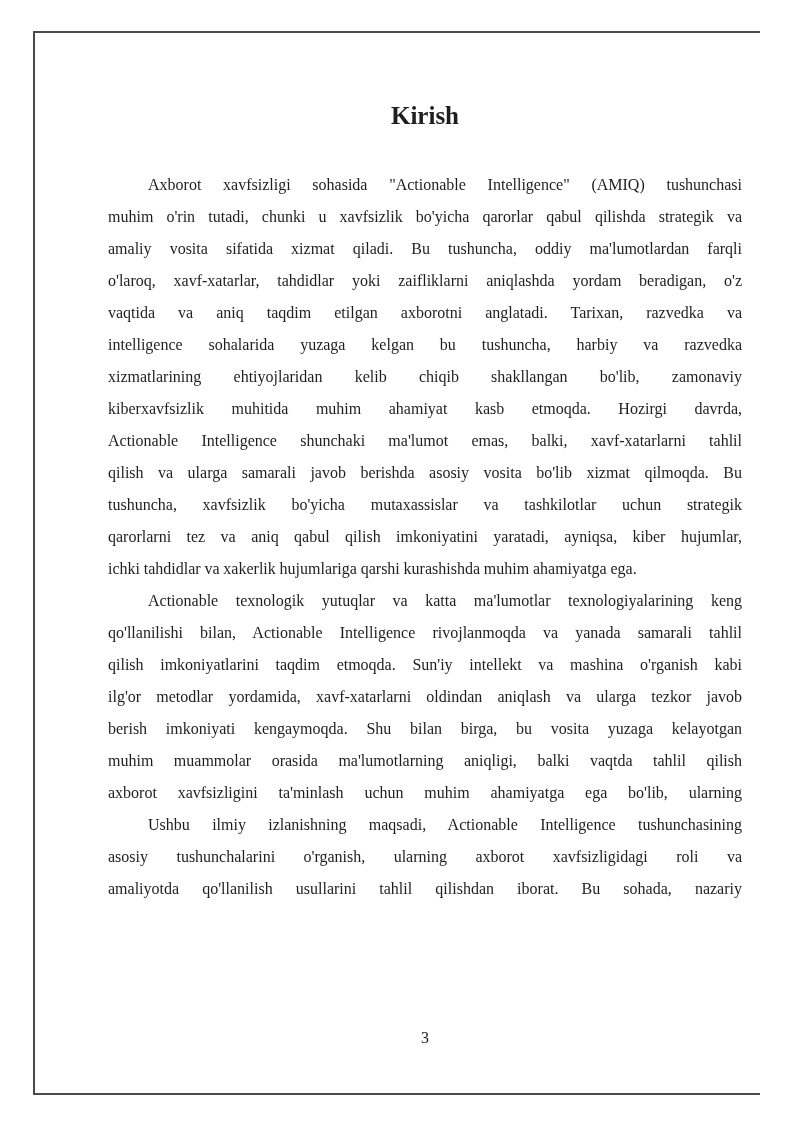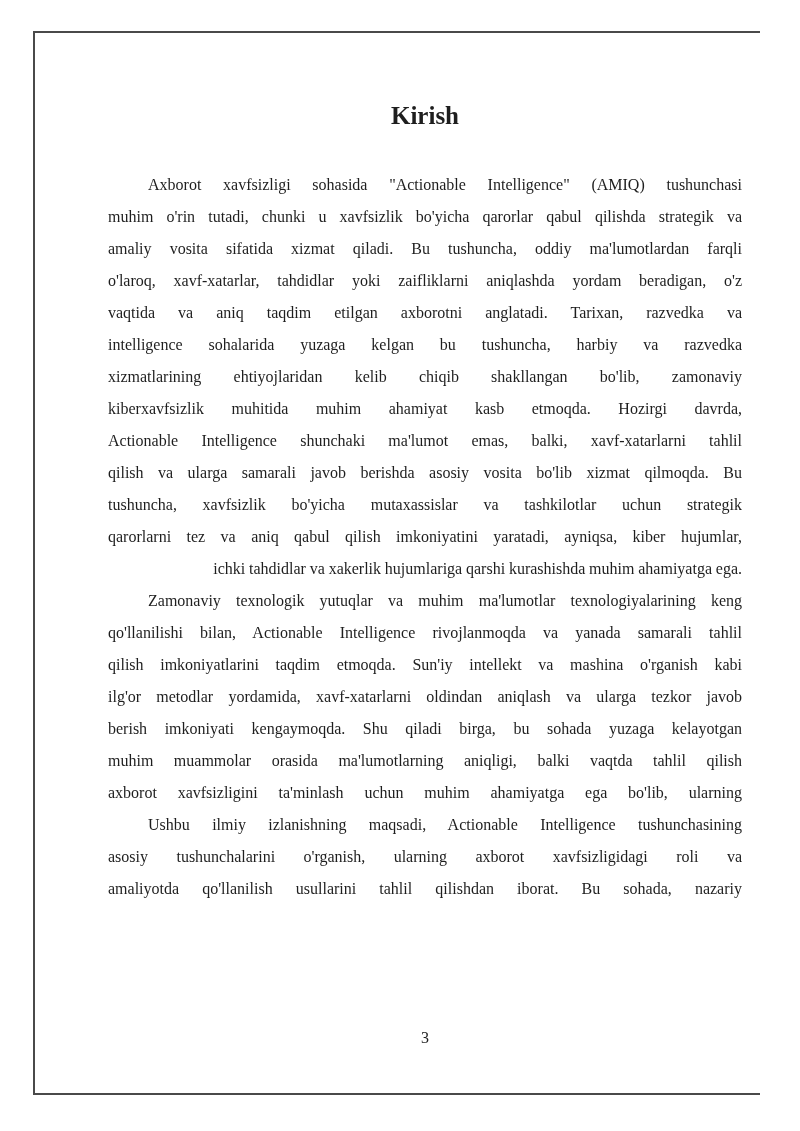--- a/index.html
+++ b/index.html
@@ -55,21 +55,21 @@
     content: "";
     display: inline-block;
     width: 100%;
     height: 0;
     vertical-align: top;
   }
   .line.first {
     text-indent: 40px;
   }
   .line.last {
-    text-align: right;
+    text-align: left;
   }
   .page-number {
     position: absolute;
     left: 108px;
     top: 1022px;
     width: 634px;
     height: 32px;
     line-height: 32px;
     text-align: center;
     font-size: 16px;
@@ -88,25 +88,25 @@
       <div class="line just">o'laroq, xavf-xatarlar, tahdidlar yoki zaifliklarni aniqlashda yordam beradigan, o'z</div>
       <div class="line just">vaqtida va aniq taqdim etilgan axborotni anglatadi. Tarixan, razvedka va</div>
       <div class="line just">intelligence sohalarida yuzaga kelgan bu tushuncha, harbiy va razvedka</div>
       <div class="line just">xizmatlarining ehtiyojlaridan kelib chiqib shakllangan bo'lib, zamonaviy</div>
       <div class="line just">kiberxavfsizlik muhitida muhim ahamiyat kasb etmoqda. Hozirgi davrda,</div>
       <div class="line just">Actionable Intelligence shunchaki ma'lumot emas, balki, xavf-xatarlarni tahlil</div>
       <div class="line just">qilish va ularga samarali javob berishda asosiy vosita bo'lib xizmat qilmoqda. Bu</div>
       <div class="line just">tushuncha, xavfsizlik bo'yicha mutaxassislar va tashkilotlar uchun strategik</div>
       <div class="line just">qarorlarni tez va aniq qabul qilish imkoniyatini yaratadi, ayniqsa, kiber hujumlar,</div>
       <div class="line last">ichki tahdidlar va xakerlik hujumlariga qarshi kurashishda muhim ahamiyatga ega.</div>
-      <div class="line first just">Zamonaviy texnologik yutuqlar va muhim ma'lumotlar texnologiyalarining keng</div>
+      <div class="line first just">Actionable texnologik yutuqlar va katta ma'lumotlar texnologiyalarining keng</div>
       <div class="line just">qo'llanilishi bilan, Actionable Intelligence rivojlanmoqda va yanada samarali tahlil</div>
       <div class="line just">qilish imkoniyatlarini taqdim etmoqda. Sun'iy intellekt va mashina o'rganish kabi</div>
       <div class="line just">ilg'or metodlar yordamida, xavf-xatarlarni oldindan aniqlash va ularga tezkor javob</div>
-      <div class="line just">berish imkoniyati kengaymoqda. Shu qiladi birga, bu sohada yuzaga kelayotgan</div>
+      <div class="line just">berish imkoniyati kengaymoqda. Shu bilan birga, bu vosita yuzaga kelayotgan</div>
       <div class="line just">muhim muammolar orasida ma'lumotlarning aniqligi, balki vaqtda tahlil qilish</div>
       <div class="line just">axborot xavfsizligini ta'minlash uchun muhim ahamiyatga ega bo'lib, ularning</div>
       <div class="line first just">Ushbu ilmiy izlanishning maqsadi, Actionable Intelligence tushunchasining</div>
       <div class="line just">asosiy tushunchalarini o'rganish, ularning axborot xavfsizligidagi roli va</div>
       <div class="line just">amaliyotda qo'llanilish usullarini tahlil qilishdan iborat. Bu sohada, nazariy</div>
     </div>
   <div class="page-number">3</div>
 </div>
 
 </body></html>

